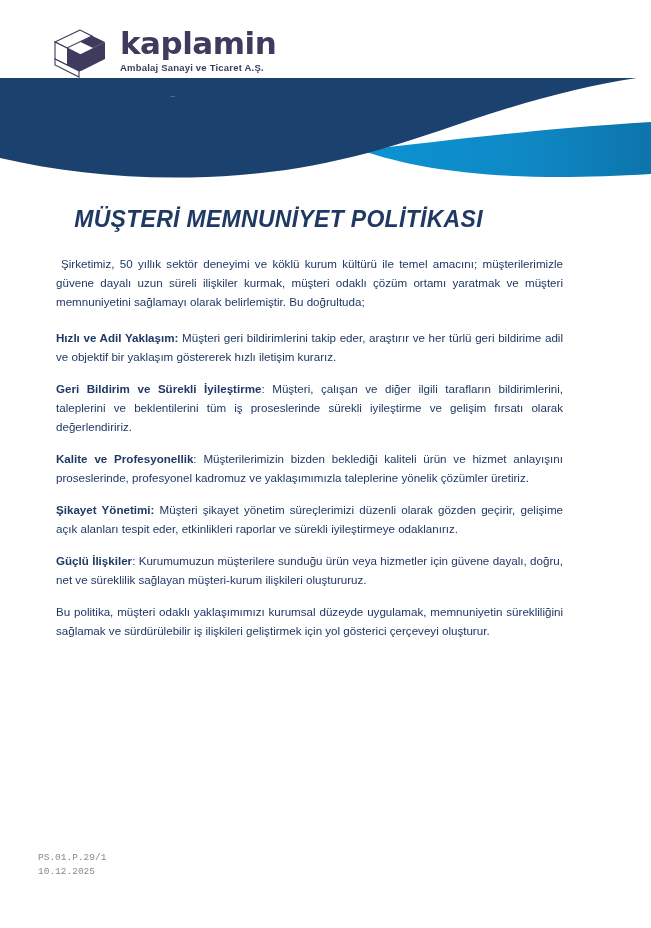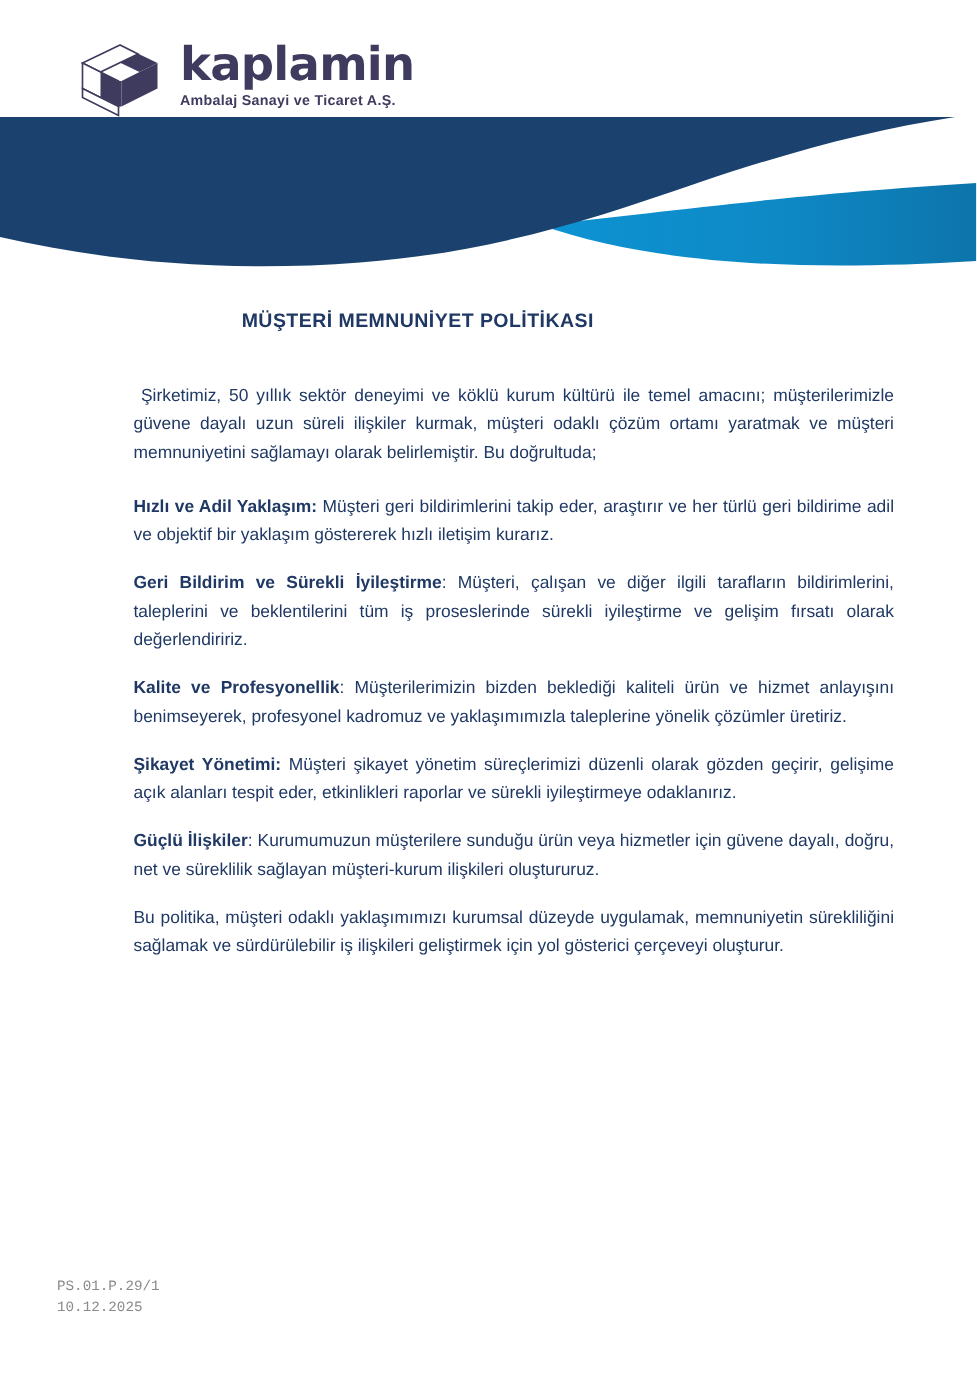--- a/index.html
+++ b/index.html
@@ -68,30 +68,31 @@
   }
 
   
   .doc-title {
     position: absolute;
     top: 206px;
     left: 0;
     width: 557px;
     text-align: center;
     font-family: "Liberation Sans", sans-serif;
-    font-size: 13px;
+    font-size: 23px;
     font-weight: bold;
     color: #1f3864;
     letter-spacing: 0.3px;
+    font-style: italic;
   }
 
   .content {
     position: absolute;
     top: 255px;
-    left: 89px;
+    left: 56px;
     width: 507px;
   }
   .para {
     font-family: "Liberation Sans", sans-serif;
     font-size: 11.6px;
     line-height: 1.62;
     color: #1f3864;
     text-align: justify;
     margin: 0 0 13.5px 0;
   }
@@ -167,21 +168,21 @@
 
   <p class="para">
     <b>Hızlı ve Adil Yaklaşım:</b><span> </span><span>Müşteri geri bildirimlerini takip eder, araştırır ve her türlü geri bildirime adil ve objektif bir yaklaşım göstererek hızlı iletişim kurarız.</span>
   </p>
 
   <p class="para">
     <b>Geri Bildirim ve Sürekli İyileştirme</b><span>: </span><span>Müşteri, çalışan ve diğer ilgili tarafların bildirimlerini, taleplerini ve beklentilerini tüm iş proseslerinde sürekli iyileştirme ve gelişim fırsatı olarak değerlendiririz.</span>
   </p>
 
   <p class="para">
-    <b>Kalite ve Profesyonellik</b><span>: </span><span>Müşterilerimizin bizden beklediği kaliteli ürün ve hizmet anlayışını benimseyerek, profesyonel kadromuz ve yaklaşımımızla taleplerine yönelik çözümler üretiriz.</span>
+    <b>Kalite ve Profesyonellik</b><span>: </span><span>Müşterilerimizin bizden beklediği kaliteli ürün ve hizmet anlayışını proseslerinde, profesyonel kadromuz ve yaklaşımımızla taleplerine yönelik çözümler üretiriz.</span>
   </p>
 
   <p class="para">
     <b>Şikayet Yönetimi:</b><span> </span><span>Müşteri şikayet yönetim süreçlerimizi düzenli olarak gözden geçirir, gelişime açık alanları tespit eder, etkinlikleri raporlar ve sürekli iyileştirmeye odaklanırız.</span>
   </p>
 
 
   <p class="para">
     <b>Güçlü İlişkiler</b><span>: </span><span>Kurumumuzun müşterilere sunduğu ürün veya hizmetler için güvene dayalı, doğru, net ve süreklilik sağlayan müşteri-kurum ilişkileri oluştururuz.</span>
   </p>

